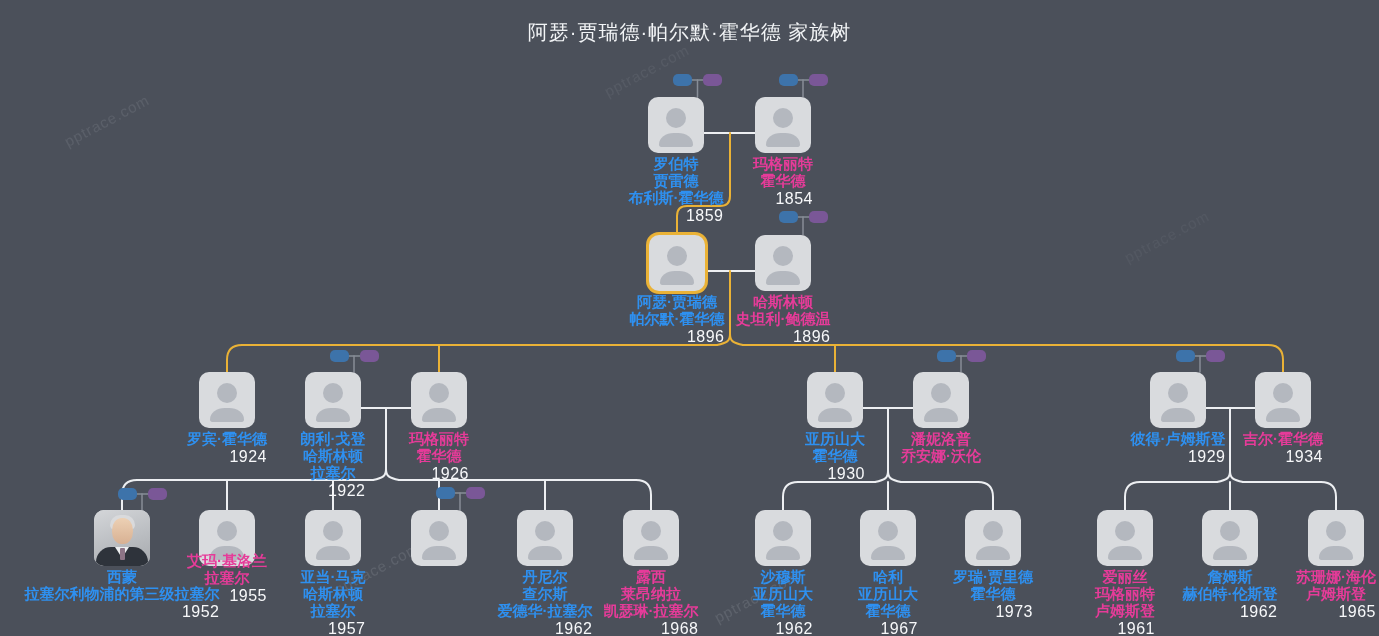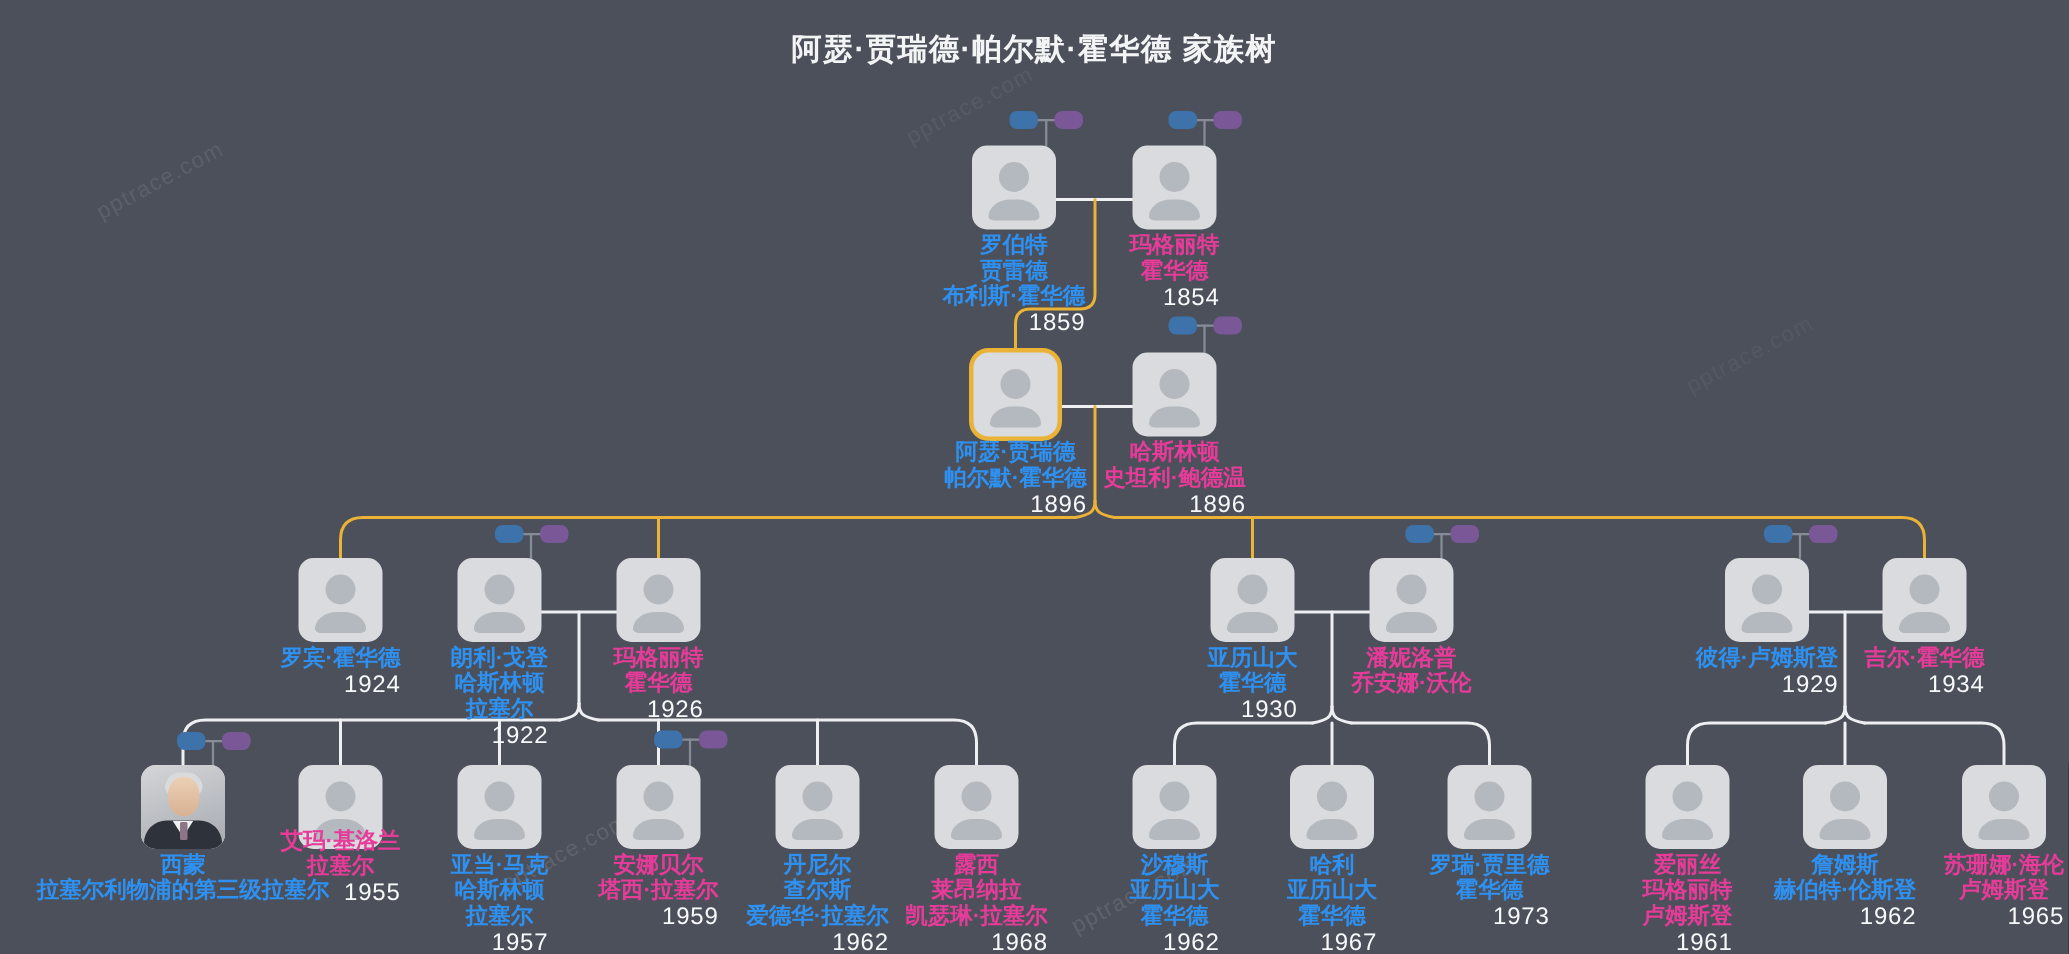--- a/index.html
+++ b/index.html
@@ -11,21 +11,21 @@
   .layer{position:absolute;left:0;top:0;width:100%;height:100%;}
   #wm-layer{z-index:0;}
   #line-layer{z-index:1;}
   #card-layer{z-index:2;}
   #text-layer{z-index:3;}
   #icon-layer{z-index:4;}
   #title-layer{z-index:5;pointer-events:none;}
 
   .page-title{
     position:absolute; left:0; right:0; top:19px; text-align:center;
-    color:#f2f4f6; font-size:20px; font-weight:bold; letter-spacing:1px;
+    color:#f2f4f6; font-size:20px; font-weight:normal; letter-spacing:1px;
   }
   .page-subtitle{
     position:absolute; left:0; right:0; top:47px; text-align:center;
     color:#989da6; font-size:13px;
   }
   .watermark{
     position:absolute; color:#dde2e9; font-size:15px; letter-spacing:1px;
     transform:rotate(-28deg); white-space:nowrap; user-select:none;
   }
 
@@ -280,37 +280,33 @@
         <div>彼得·卢姆斯登</div>
         <div class="year">1929</div>
       </div>
       <div class="name-block pink" style="left: 1283px; top: 430px;">
         <div>吉尔·霍华德</div>
         <div class="year">1934</div>
       </div>
       <div class="name-block blue" style="left: 122px; top: 568px;">
         <div>西蒙</div>
         <div>拉塞尔利物浦的第三级拉塞尔</div>
+        <div class="year">1952</div>
       </div>
       <div class="name-block pink" style="left: 227px; top: 552px;">
         <div>艾玛·基洛兰</div>
         <div>拉塞尔</div>
         <div class="year">1955</div>
       </div>
       <div class="name-block blue" style="left: 333px; top: 568px;">
         <div>亚当·马克</div>
         <div>哈斯林顿</div>
         <div>拉塞尔</div>
         <div class="year">1957</div>
       </div>
-      <div class="name-block pink" style="left: 439px; top: 568px;">
-        <div>安娜贝尔</div>
-        <div>塔西·拉塞尔</div>
-        <div class="year">1959</div>
-      </div>
       <div class="name-block blue" style="left: 545px; top: 568px;">
         <div>丹尼尔</div>
         <div>查尔斯</div>
         <div>爱德华·拉塞尔</div>
         <div class="year">1962</div>
       </div>
       <div class="name-block pink" style="left: 651px; top: 568px;">
         <div>露西</div>
         <div>莱昂纳拉</div>
         <div>凯瑟琳·拉塞尔</div>

